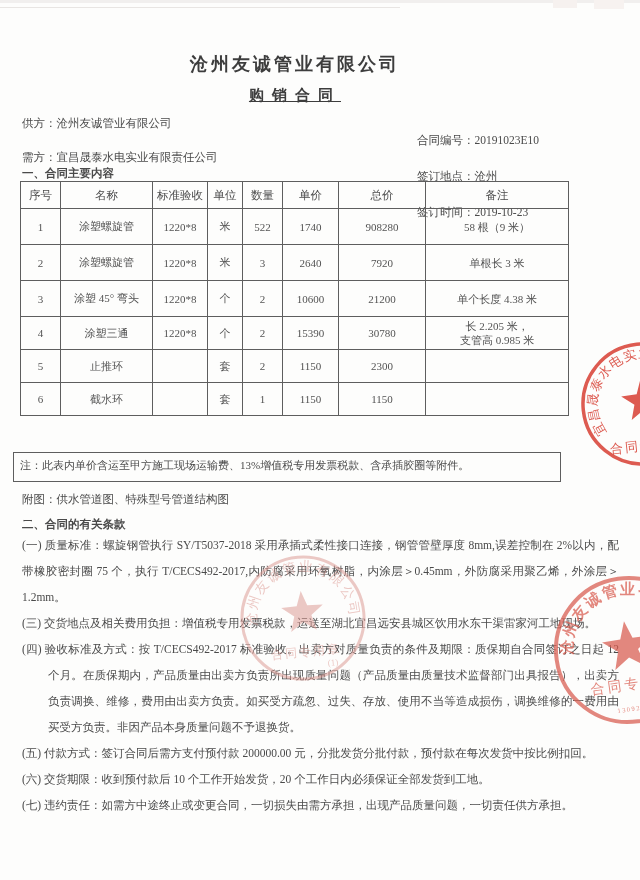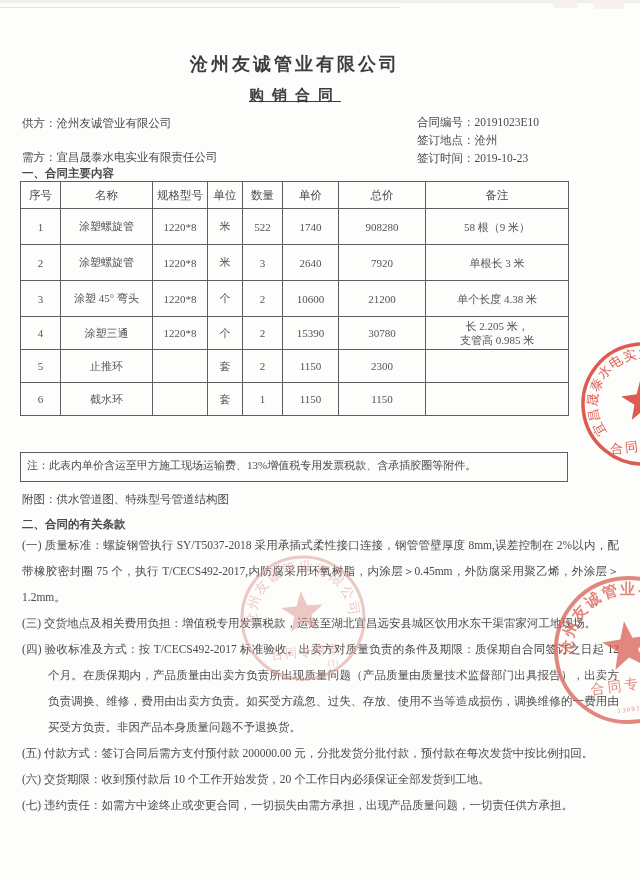--- a/index.html
+++ b/index.html
@@ -18,41 +18,41 @@
 
   .title{position:absolute;left:0;top:52px;width:590px;text-align:center;
     font-size:18px;font-weight:bold;letter-spacing:3px;color:#3d3d3d;}
   .subtitle{position:absolute;left:0;top:86px;width:590px;text-align:center;
     font-size:15px;font-weight:bold;letter-spacing:8px;color:#3d3d3d;text-decoration:underline;}
 
   .line{position:absolute;font-size:11.5px;white-space:nowrap;color:#4a4a4a;}
   .supply{left:22px;top:116px;}
   .demand{left:22px;top:150px;}
   .meta{position:absolute;left:417px;top:113px;font-size:11.5px;line-height:18px;color:#4a4a4a;}
-  .meta div{white-space:nowrap;}
+  .meta div{white-space:nowrap;margin-top:18px;}
   .sec1{left:22px;top:166px;font-weight:700;}
   .sec2{left:22px;top:517px;font-weight:600;}
   .attach{left:22px;top:492px;}
 
   table.items{
     position:absolute;left:20px;top:181px;border-collapse:collapse;table-layout:fixed;
     width:548px;font-size:11px;color:#535353;text-align:center;
   }
   table.items th,table.items td{
     border:1px solid #5e5e5e;padding:0 2px;font-weight:normal;overflow:hidden;
   }
   table.items th{font-size:11.5px;color:#4c4c4c;}
   tr.hdr{height:27px;padding-left:36px;}
   tr.r1,tr.r2,tr.r3{height:36px;}
   tr.r4,tr.r5,tr.r6,tr.rt{height:33px;}
   td.remark{white-space:pre-line;line-height:14px;}
   td.amountcn{letter-spacing:2px;}
 
   .notebox{
-    position:absolute;left:20px;top:452px;width:534px;height:18px;
+    position:absolute;left:13px;top:452px;width:534px;height:18px;
     border:1px solid #5e5e5e;padding:5px 6px;font-size:11px;white-space:nowrap;color:#4a4a4a;
   }
 
   .clauses{position:absolute;left:22px;top:532px;width:597px;font-size:11.5px;
     color:#4a4a4a;}
   .clauses p{margin:0;line-height:26px;text-align:justify;}
   .clauses p.hang{padding-left:26px;text-indent:-26px;}
 
   
   .stamp{position:absolute;pointer-events:none;}
@@ -92,21 +92,21 @@
         <col style="width:35px">
       <col style="width:40px">
         <col style="width:56px">
         <col style="width:87px">
         <col style="width:143px">
     </colgroup>
     <tbody>
         <tr class="hdr">
       <th>序号</th>
       <th>名称</th>
-      <th>规格型号</th>
+      <th>标准验收</th>
       <th>单位</th>
       <th>数量</th>
       <th>单价</th>
       <th>总价</th>
       <th>备注</th>
     </tr>
     <tr class="r1">
       <td>1</td>
       <td>涂塑螺旋管</td>
       <td>1220*8</td>

